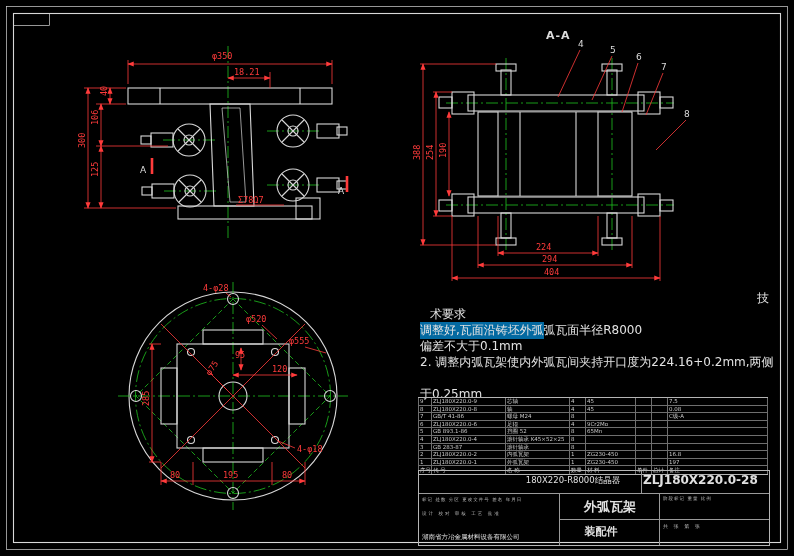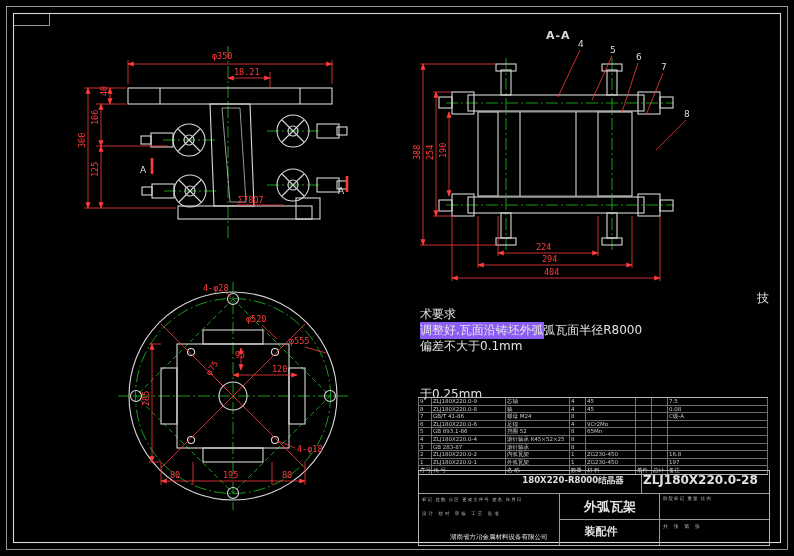--- a/index.html
+++ b/index.html
@@ -17,44 +17,44 @@
   .dim { stroke:#ff3b3b; fill:none; stroke-width:0.8; }
   .dimthick { stroke:#ff3b3b; fill:none; stroke-width:2.6; }
   text.dimtext { fill:#ff3b3b; font-size:8.5px; font-family:"DejaVu Sans Mono", monospace; stroke:none; }
   text.wtext   { fill:#dcdcdc; font-size:9px;  font-family:"DejaVu Sans", sans-serif; stroke:none; }
   text.stext   { fill:#dcdcdc; font-size:11px; font-weight:bold; letter-spacing:1px; }
 
   
   .tech { position:absolute; left:418px; top:290px; width:354px; height:106px;
           color:#e2e2e2; font-size:12px; }
   .tech span { position:absolute; white-space:nowrap; }
-  .hl { background:#8b5cf6; }
+  .hl { background:#0369a1; }
 
   
   .bom { position:absolute; left:418px; top:397px; width:350px;
          border-top:1px solid #b5b5b5; color:#c9c9c9; font-size:5.5px; }
   .bom-row, .bom-header { display:grid;
          grid-template-columns:14px 74px 64px 16px 50px 16px 16px 1fr;
          height:6.6px; line-height:6.5px; border-bottom:1px solid #6f6f6f; }
   .bom-header { height:8px; line-height:8px; border-bottom:1px solid #b5b5b5; color:#d8d8d8; }
   .bom-cell, .bom-hcell { border-right:1px solid #6f6f6f; padding:0 1px;
          overflow:hidden; white-space:nowrap; }
   .bom-cell:first-child, .bom-hcell:first-child { border-left:1px solid #6f6f6f; }
 
   
   .tb { position:absolute; left:418px; top:470px; width:350px; height:74px;
         border:1px solid #b5b5b5; color:#e0e0e0; }
   .tb .abs { position:absolute; white-space:nowrap; }
   .tb .vline { position:absolute; width:1px; background:#9a9a9a; }
   .tb .hline { position:absolute; height:1px; background:#9a9a9a; }
-  .tb-product { left:88px; top:4px; width:132px; font-size:8.5px; font-weight:bold; text-align:center; }
+  .tb-product { left:88px; top:4px; width:132px; font-size:8.5px; font-weight:normal; text-align:center; }
   .tb-no { left:224px; top:2px; width:124px; font-size:12px; font-weight:bold; text-align:left; }
   .tb-marks { left:3px; top:26px; font-size:4.5px; color:#bdbdbd; letter-spacing:1px; }
   .tb-signs { left:3px; top:40px; font-size:4.5px; color:#bdbdbd; letter-spacing:2px; }
-  .tb-company { left:3px; top:62px; font-size:6.5px;margin-left:28px; }
+  .tb-company { left:3px; top:62px; font-size:6.5px; }
   .tb-title { left:142px; top:27px; width:98px; font-size:13px; font-weight:bold; text-align:center; }
   .tb-sub { left:138px; top:53px; width:88px; font-size:11px; font-weight:bold; text-align:center; }
   .tb-stage { left:244px; top:25px; font-size:4.5px; color:#bdbdbd; letter-spacing:1px; }
   .tb-sheet { left:244px; top:52px; font-size:5px; color:#bdbdbd; letter-spacing:2px; }
 </style>
 </head>
 <body>
 
 <div class="canvas">
 
@@ -303,26 +303,27 @@
       <text x="282" y="478" class="dimtext">80</text>
 
       <text x="297" y="452" class="dimtext">4-φ18</text>
       <line x1="295" y1="448" x2="278" y2="441" class="dim"></line>
     </g>
   </g>
 </svg>
 
 <div class="tech">
   <span style="left:339px;top:0px">技</span>
-  <span style="left:2px;top:16px">术要求</span>
+  <span style="left:12px;top:16px">术要求</span>
   <span style="left:2px;top:32px">
         <span>1.  在对弧台架上先将外弧瓦面半径R8000</span>
         <span class="hl">调整好,瓦面沿铸坯外弧</span>
       </span>
   <span style="left:2px;top:48px">偏差不大于0.1mm</span>
+  <span style="left:2px;top:64px">2.  调整内弧瓦架使内外弧瓦间夹持开口度为224.16+0.2mm,两侧</span>
   <span style="left:2px;top:96px">于0.25mm</span>
 </div>
 
 <div class="bom">
   <div>
         <div class="bom-row">
           <div class="bom-cell">9</div>
           <div class="bom-cell">ZLJ180X220.0-9</div>
           <div class="bom-cell">芯轴</div>
           <div class="bom-cell">4</div>

